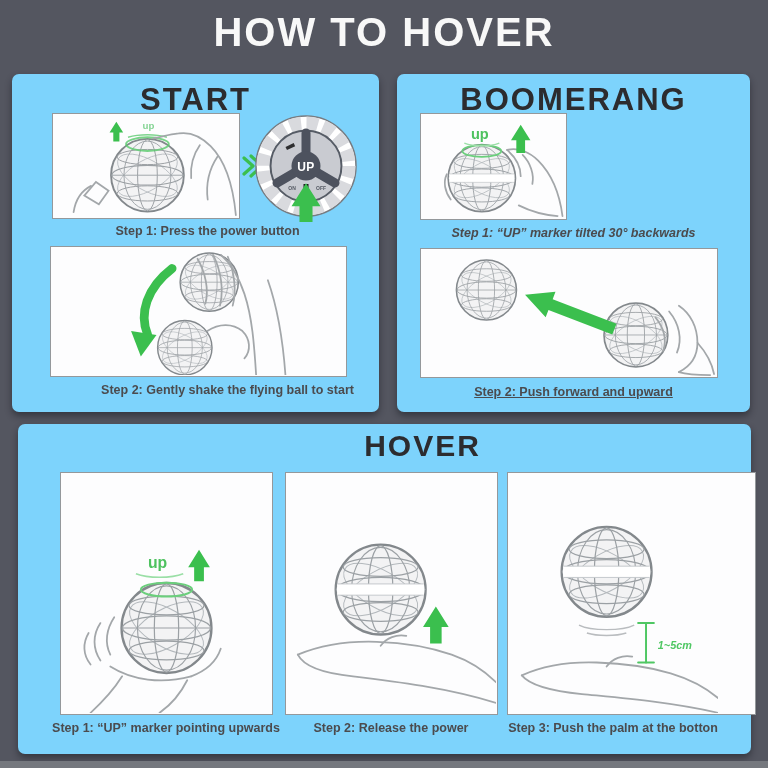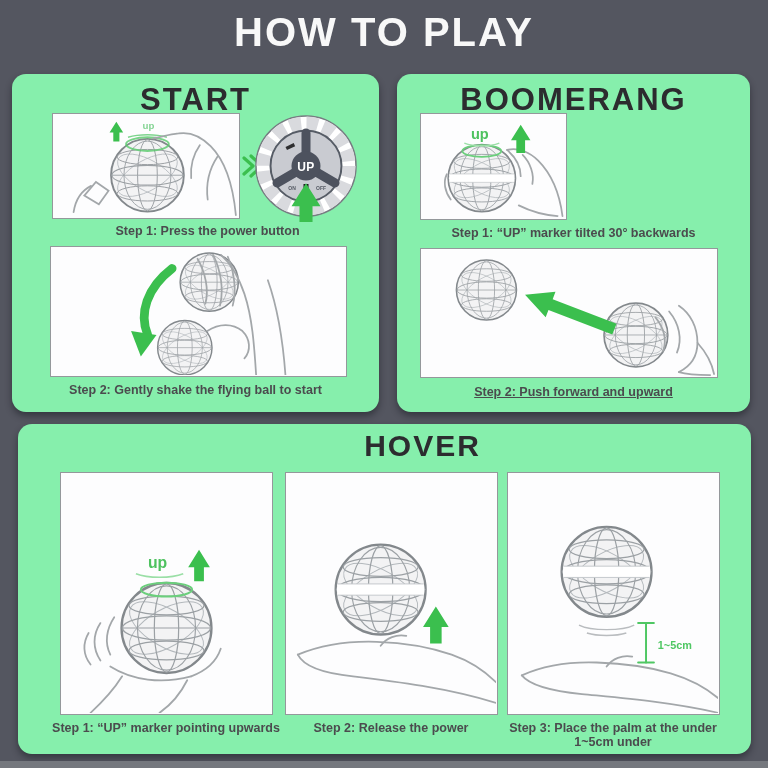--- a/index.html
+++ b/index.html
@@ -6,21 +6,21 @@
   body{
     width:768px;height:768px;position:relative;overflow:hidden;
     background:#545660;
     font-family:"Liberation Sans", sans-serif;
   }
   .title{
     position:absolute;top:10px;left:0;width:768px;text-align:center;
     color:#f8f8f8;font-size:40px;font-weight:bold;letter-spacing:2px;
   }
   .panel{
-    position:absolute;background:#86efac;border-radius:14px;
+    position:absolute;background:#7dd3fc;border-radius:7px;
     box-shadow:0 4px 7px rgba(15,17,25,0.45);
   }
   #panel-start{left:12px;top:74px;width:367px;height:338px;}
   #panel-boomerang{left:397px;top:74px;width:353px;height:338px;}
   #panel-hover{left:18px;top:424px;width:733px;height:330px;}
   .panel h2{
     margin:0;position:absolute;top:8px;left:0;width:100%;text-align:center;
     font-size:31px;font-weight:bold;letter-spacing:2px;color:#2c2c2f;
   }
   #panel-hover h2{top:5px;font-size:30px;padding-left:38px;}
@@ -30,31 +30,31 @@
   .figbox svg, .freefig{position:absolute;left:0;top:0;display:block;}
   .cap{
     position:absolute;left:0;width:100%;text-align:center;
     font-size:12.5px;font-weight:bold;color:#4b4b4e;line-height:14px;
   }
   
   #start-fig1{left:40px;top:39px;width:188px;height:106px;}
   #start-circ{left:230px;top:36px;width:120px;height:112px;}
   #start-cap1{top:150px;margin-left:12px;}
   #start-fig2{left:38px;top:172px;width:297px;height:131px;}
-  #start-cap2{top:309px;}
+  #start-cap2{top:309px;padding-left:32px;}
   
   #boom-fig1a{left:23px;top:39px;width:147px;height:107px;}
   #boom-fig1b{left:181px;top:39px;width:140px;height:107px;}
-  #boom-cap1{top:152px;}
+  #boom-cap1{top:152px;font-style:italic;}
   #boom-fig2{left:23px;top:174px;width:298px;height:130px;}
   #boom-cap2{top:311px;text-decoration:underline;}
   
   #hover-fig1{left:42px;top:48px;width:213px;height:243px;}
   #hover-fig2{left:267px;top:48px;width:213px;height:243px;}
-  #hover-fig3{left:489px;top:48px;width:213px;height:243px;}
+  #hover-fig3{left:489px;top:48px;width:249px;height:243px;font-style:italic;}
   #hover-cap1{left:28px;top:297px;width:240px;text-align:center;}
   #hover-cap2{left:253px;top:297px;width:240px;}
   #hover-cap3{left:475px;top:297px;width:240px;}
   .bottom-strip{
     position:absolute;left:0;bottom:0;width:768px;height:7px;background:#75787e;
   }
   svg text{font-family:"Liberation Sans", sans-serif;}
 </style>
 </head>
 <body>
@@ -82,21 +82,21 @@
       <line x1="-46" y1="6" x2="46" y2="6" stroke="#c2c6c9" stroke-width="1"></line>
     </g>
     <g id="arrow-up">
         <polygon points="-4.5,16 -4.5,3 -10,3 0,-13 10,3 4.5,3 4.5,16" fill="#3bbf4e"></polygon>
       </g>
   </defs>
 </svg>
 
 <div>
 
-  <div class="title">HOW TO PLAY</div>
+  <div class="title">HOW TO HOVER</div>
 
   <div class="panel" id="panel-start">
     <h2>START</h2>
 
     <div class="figbox" id="start-fig1">
       <svg viewBox="0 0 188 106" width="185" height="103">
         <g>
           <use href="#wireball" transform="translate(96,63) scale(0.78)"></use>
           <ellipse cx="96" cy="31" rx="22" ry="7" fill="none" stroke="#57c96a" stroke-width="2" opacity="0.8"></ellipse>
           <path d="M76,24 A30,10 0 0 1 116,24" fill="none" stroke="#7dd48d" stroke-width="1.5"></path>
@@ -275,19 +275,18 @@
           <path d="M14,205 C34,196 60,191 90,192 C120,193 145,197 165,203 C185,209 200,217 213,228"></path>
           <path d="M14,205 C22,215 45,221 75,224 C115,228 165,232 213,243"></path>
           <path d="M100,196 C106,188 116,184 126,186"></path>
         </g>
       </svg>
     </div>
 
     <div class="cap" id="hover-cap1">Step 1: “UP” marker pointing upwards</div>
     <div class="cap" id="hover-cap2">Step 2: Release the power</div>
     <div class="cap" id="hover-cap3">
-      <div>Step 3: Place the palm at the under</div>
-      <div>1~5cm under</div>
+      <div>Step 3: Push the palm at the botton</div>
     </div>
   </div>
 
   <div class="bottom-strip"></div>
 </div>
 
 </body></html>

